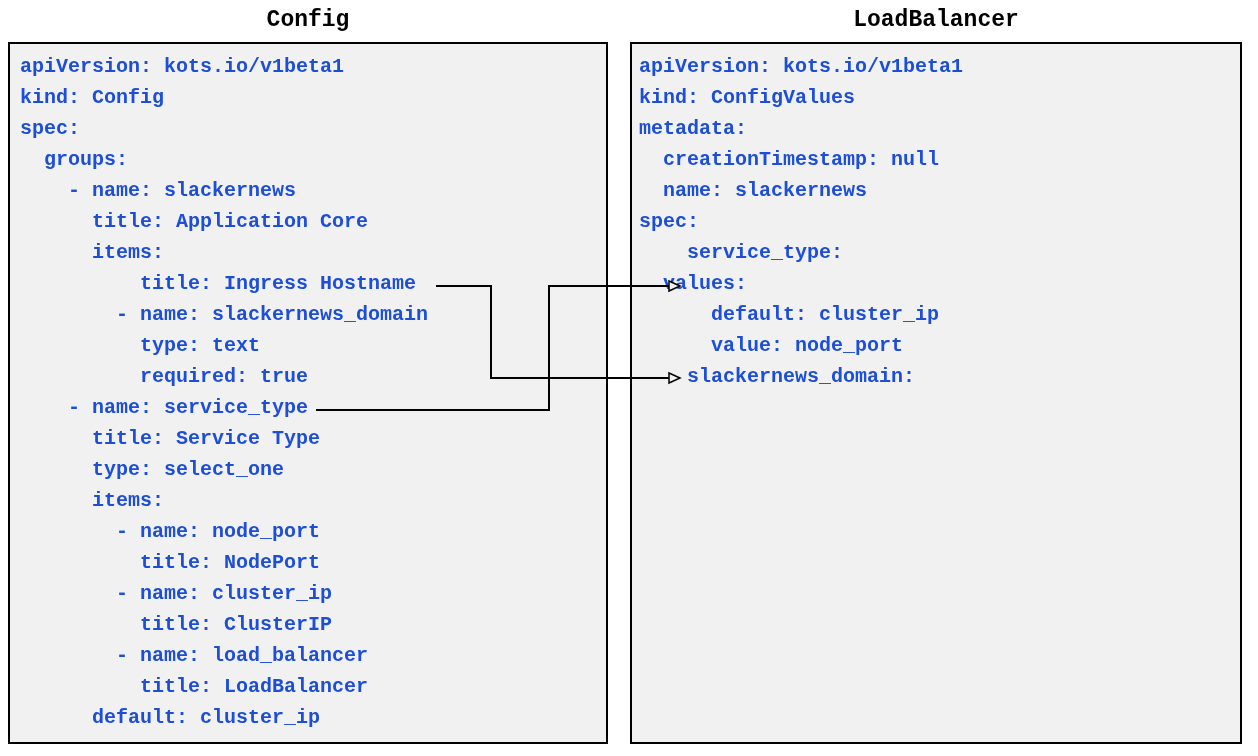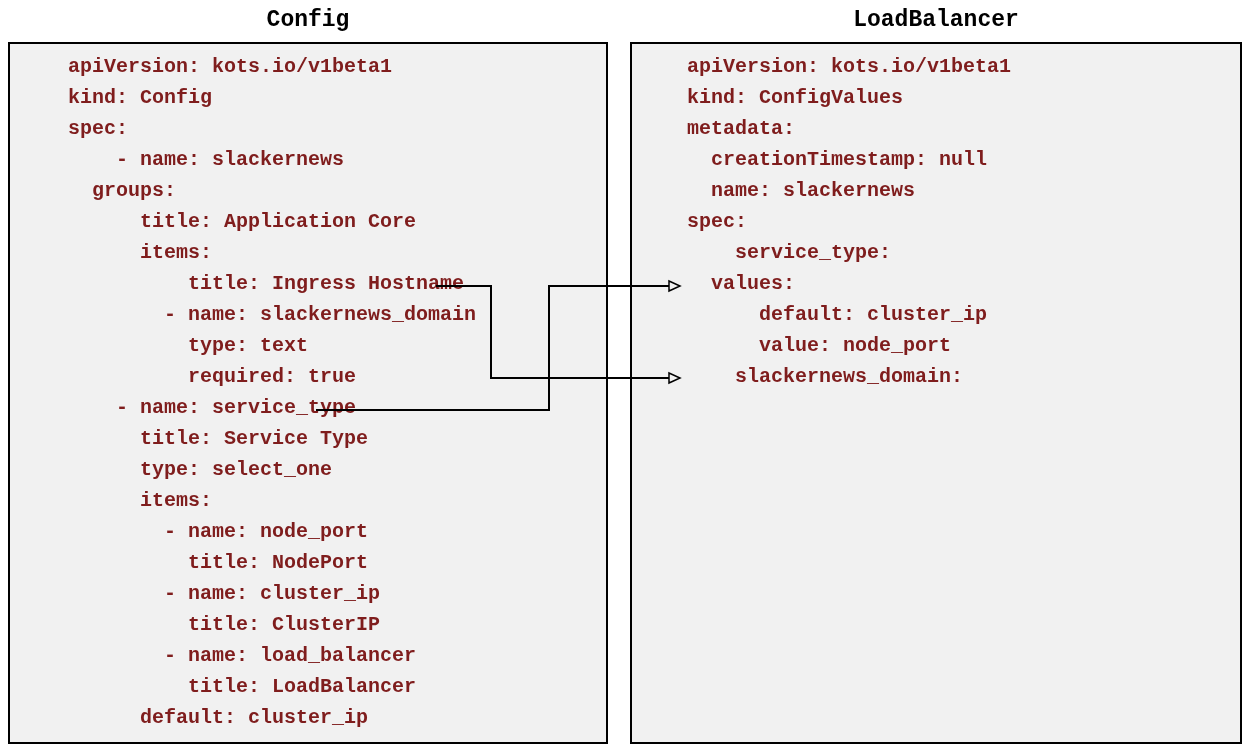--- a/index.html
+++ b/index.html
@@ -42,22 +42,21 @@
   #panel-configvalues {
     left: 630px;
     width: 612px;
     padding: 7px 0 0 7px;
   }
   .yaml-line {
     white-space: pre;
     font-size: 20px;
     font-weight: bold;
     line-height: 31px;
-    color: #7f1d1d;
-    margin-left: 48px;
+    color: #1d4ed8;
   }
   #connector-overlay {
     position: absolute;
     left: 0;
     top: 0;
     width: 1258px;
     height: 756px;
     pointer-events: none;
   }
   .connector-path {
@@ -78,22 +77,22 @@
 <div id="stage">
 
   <div class="panel-title" id="title-config">Config</div>
 
   <div class="panel-title" id="title-configvalues">LoadBalancer</div>
 
   <div class="panel" id="panel-config">
     <div class="yaml-line">apiVersion: kots.io/v1beta1</div>
     <div class="yaml-line">kind: Config</div>
     <div class="yaml-line">spec:</div>
+    <div class="yaml-line">  groups:</div>
     <div class="yaml-line">    - name: slackernews</div>
-    <div class="yaml-line">  groups:</div>
     <div class="yaml-line">      title: Application Core</div>
     <div class="yaml-line">      items:</div>
     <div class="yaml-line">          title: Ingress Hostname</div>
     <div class="yaml-line">        - name: slackernews_domain</div>
     <div class="yaml-line">          type: text</div>
     <div class="yaml-line">          required: true</div>
     <div class="yaml-line">    - name: service_type</div>
     <div class="yaml-line">      title: Service Type</div>
     <div class="yaml-line">      type: select_one</div>
     <div class="yaml-line">      items:</div>

